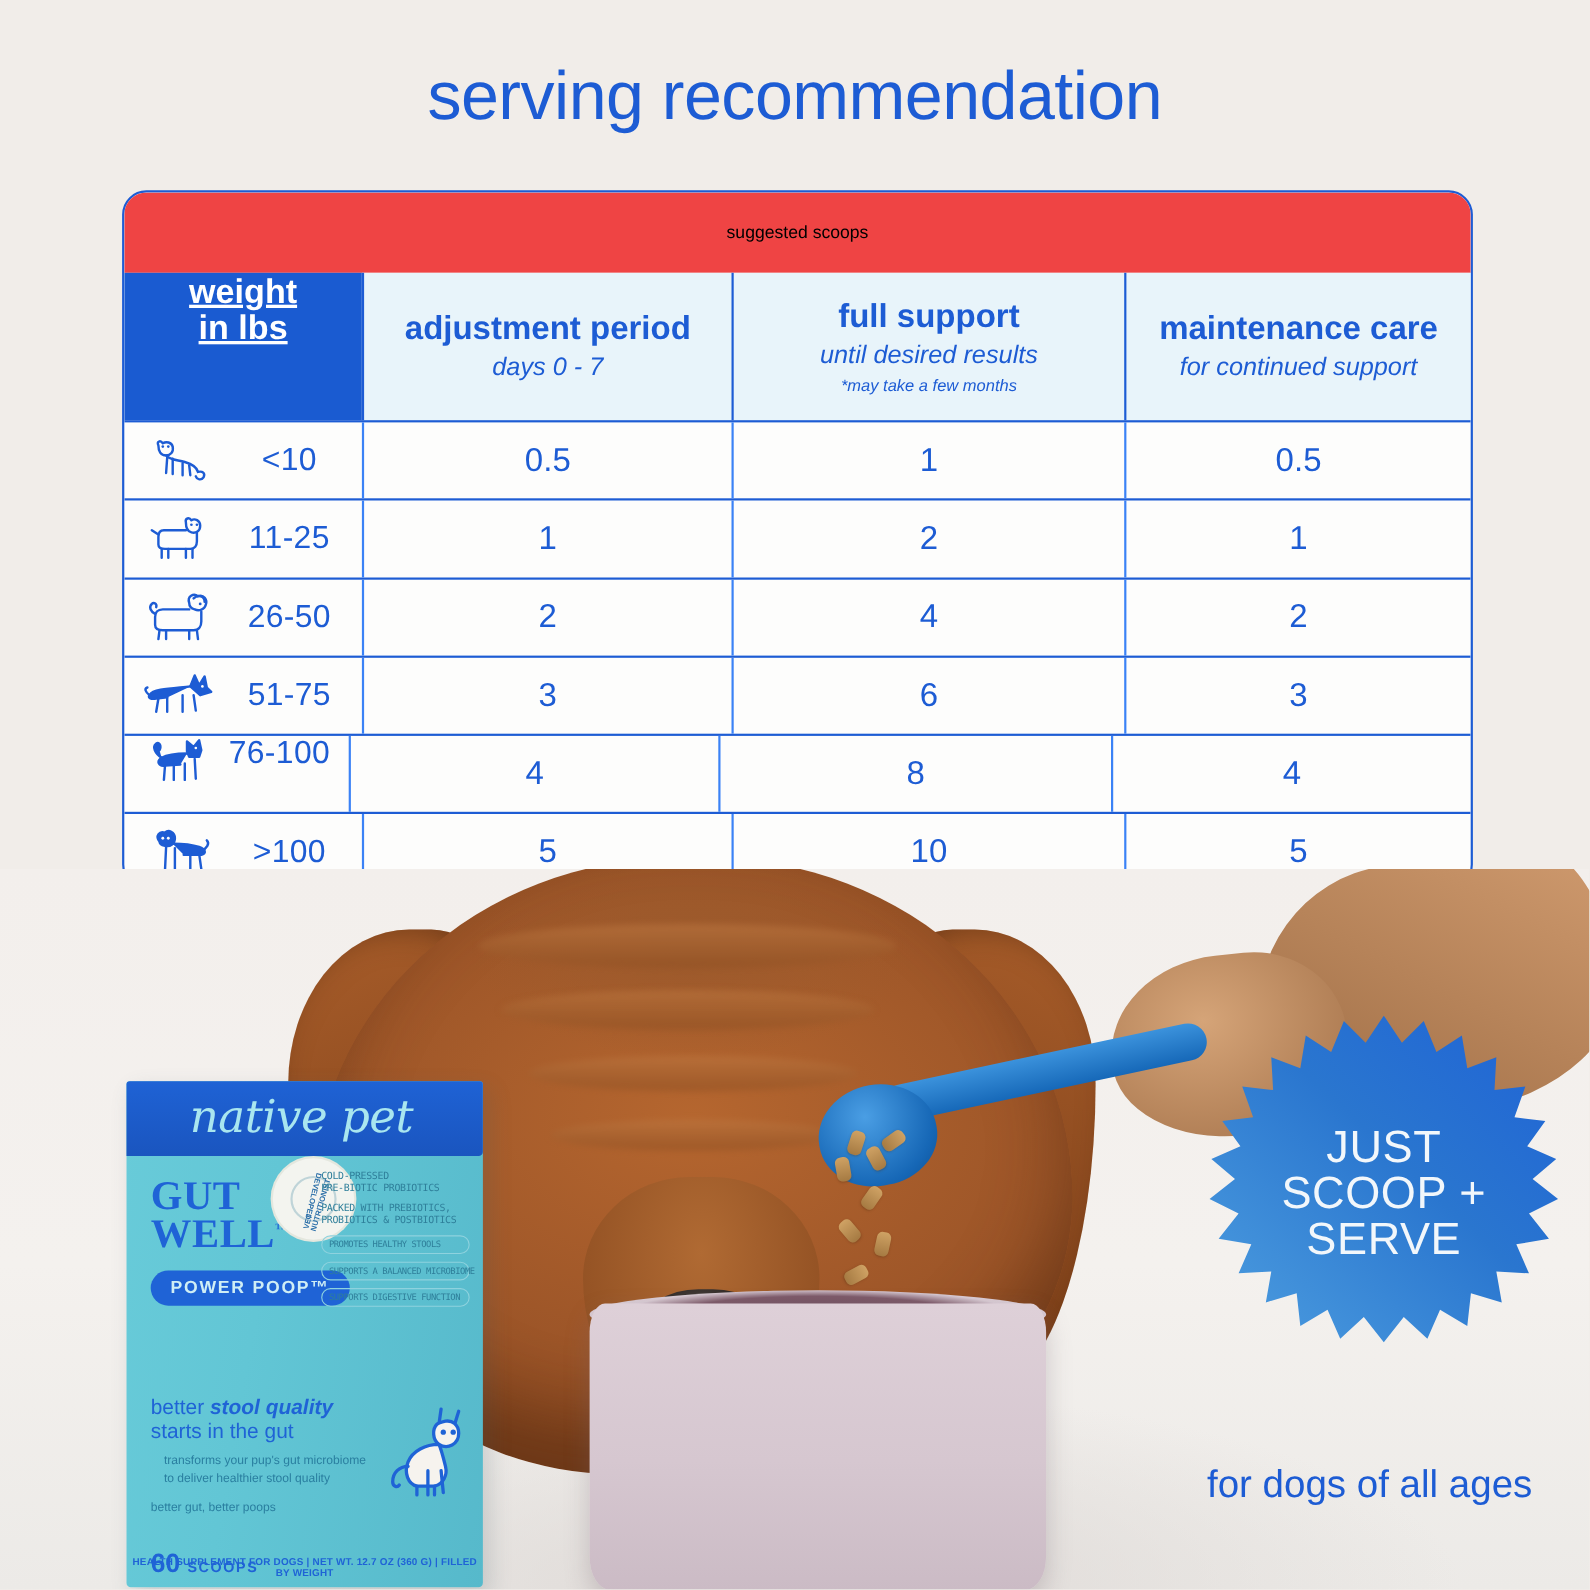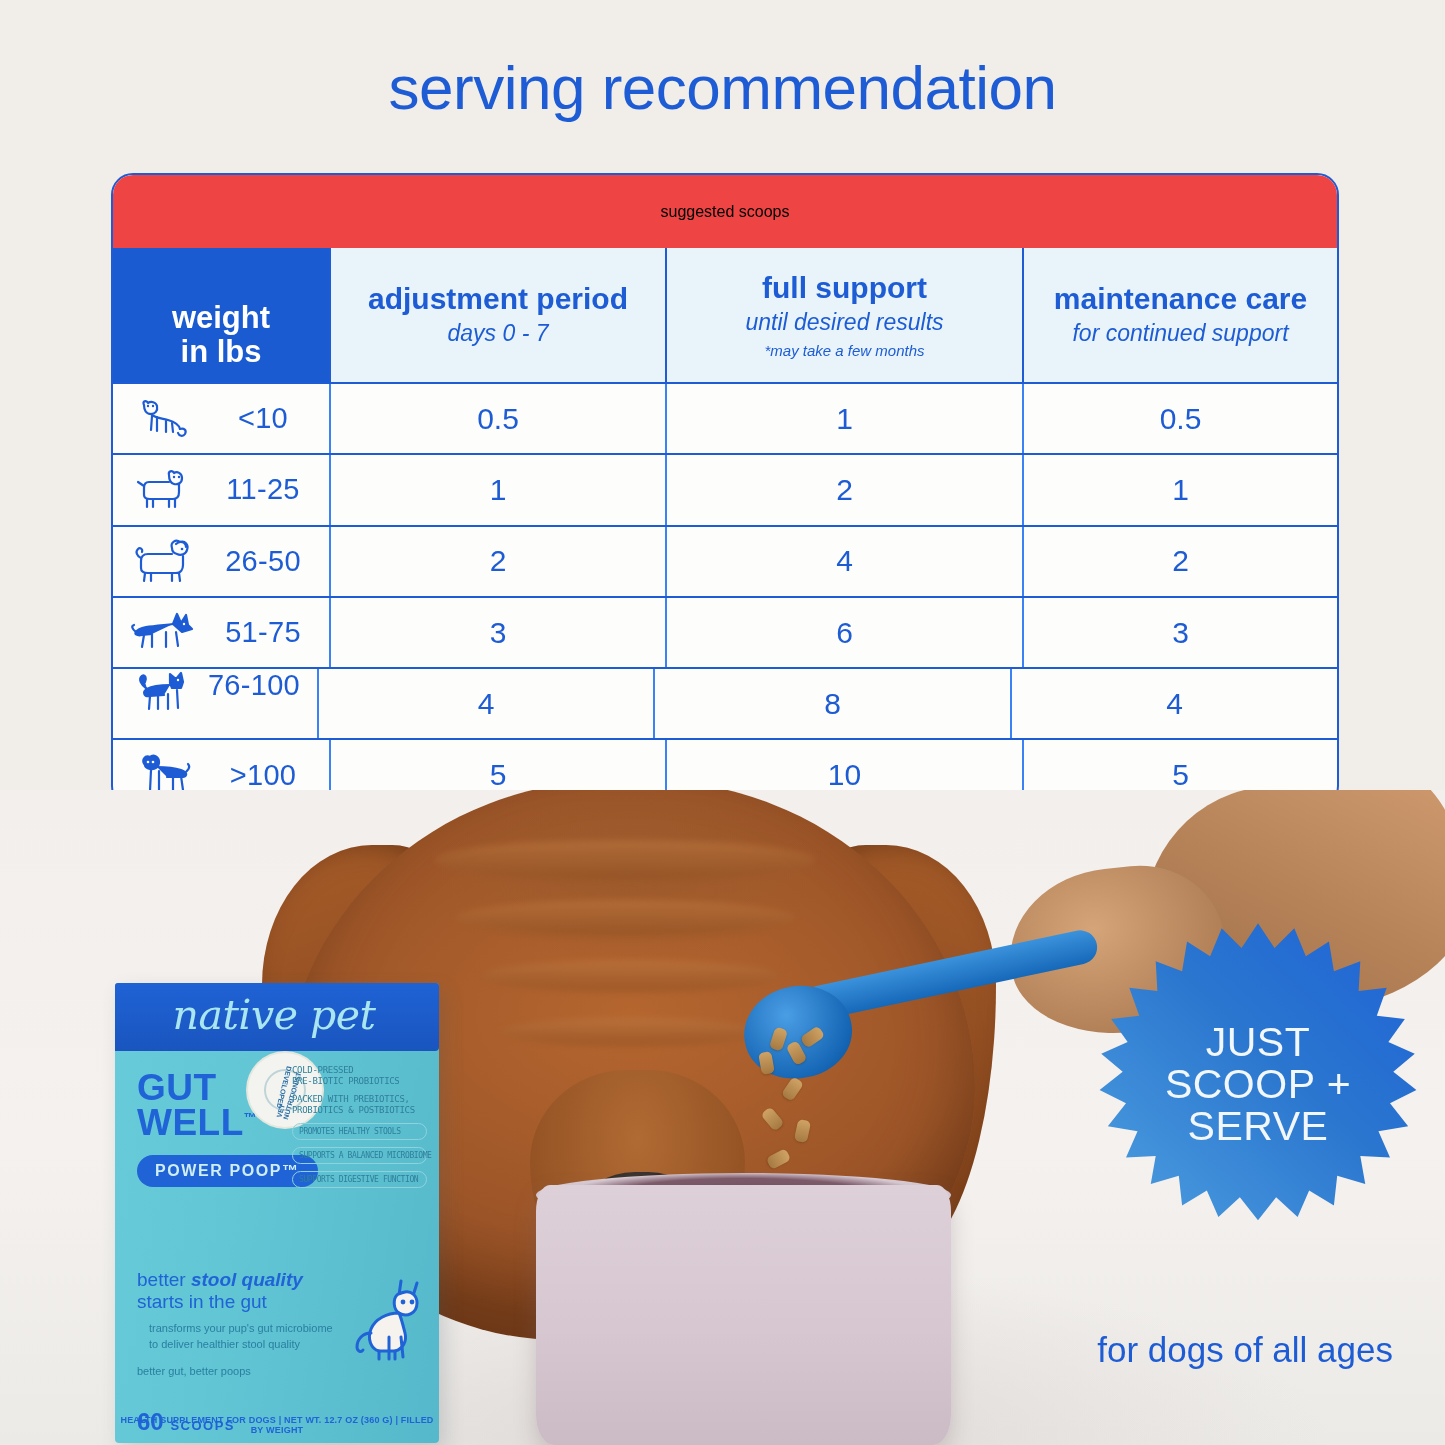--- a/index.html
+++ b/index.html
@@ -33,22 +33,22 @@
     background: #ef4444;
     display: flex; align-items: center; justify-content: center;
   }
 
   .hdr-row {
     position: absolute; left: 0; top: 73px; width: 100%; height: 134px;
     display: flex;
   }
   .hdr-weight {
     width: 216px; background: #1a5bd1; color: #fff;
-    display: flex; flex-direction: column; align-items: center; justify-content: flex-end;
-    padding-bottom: 14px; line-height: 1.08;
+    display: flex; flex-direction: column; align-items: center; justify-content: flex-start;
+    padding-bottom: 14px; line-height: 1.08; text-decoration: underline;
   }
   .hdr-weight span { font-size: 31px; font-weight: 700; }
   .hdr-col {
     flex: 1; background: #e8f4fa; color: #1d5cd4;
     display: flex; flex-direction: column; align-items: center; justify-content: center;
     border-left: 2px solid #1d5cd4; text-align: center; padding: 0 6px;
   }
   .hdr-col .h1 { font-size: 30px; font-weight: 700; line-height: 1.18; }
   .hdr-col .h2 { font-size: 23px; font-style: italic; line-height: 1.3; margin-top: 3px; }
   .hdr-col .h3 { font-size: 15px; font-style: italic; line-height: 1.3; margin-top: 3px; }
@@ -175,21 +175,21 @@
     background: linear-gradient(#1f63d6,#1a55bf);
     border-radius: 4px;
     display: flex; align-items: center; justify-content: center;
   }
   .bag-brand {
     color: #a9e6ef; font-size: 41px; letter-spacing: -0.5px;
     font-family: "DejaVu Serif", serif; font-style: italic; font-weight: 400;
   }
   .bag-gutwell {
     position: absolute; left: 22px; top: 88px;
-    color: #1f63d6; font-size: 37px; font-weight: 700; line-height: .94; letter-spacing: .5px;
+    color: #1f63d6; font-size: 37px; font-weight: 700; line-height: .94; letter-spacing: .5px; font-family: Liberation Serif, serif;
   }
   .bag-tm { font-size: 13px; vertical-align: super; }
   .bag-pill {
     position: absolute; left: 22px; top: 172px; padding: 7px 18px;
     background: #1f63d6; border-radius: 22px;
     color: #cfeef5; font-size: 16px; font-weight: 700; letter-spacing: 1.6px;
   }
   .seal {
     position: absolute; left: 133px; top: 70px; width: 74px; height: 74px;
     border-radius: 50%;

